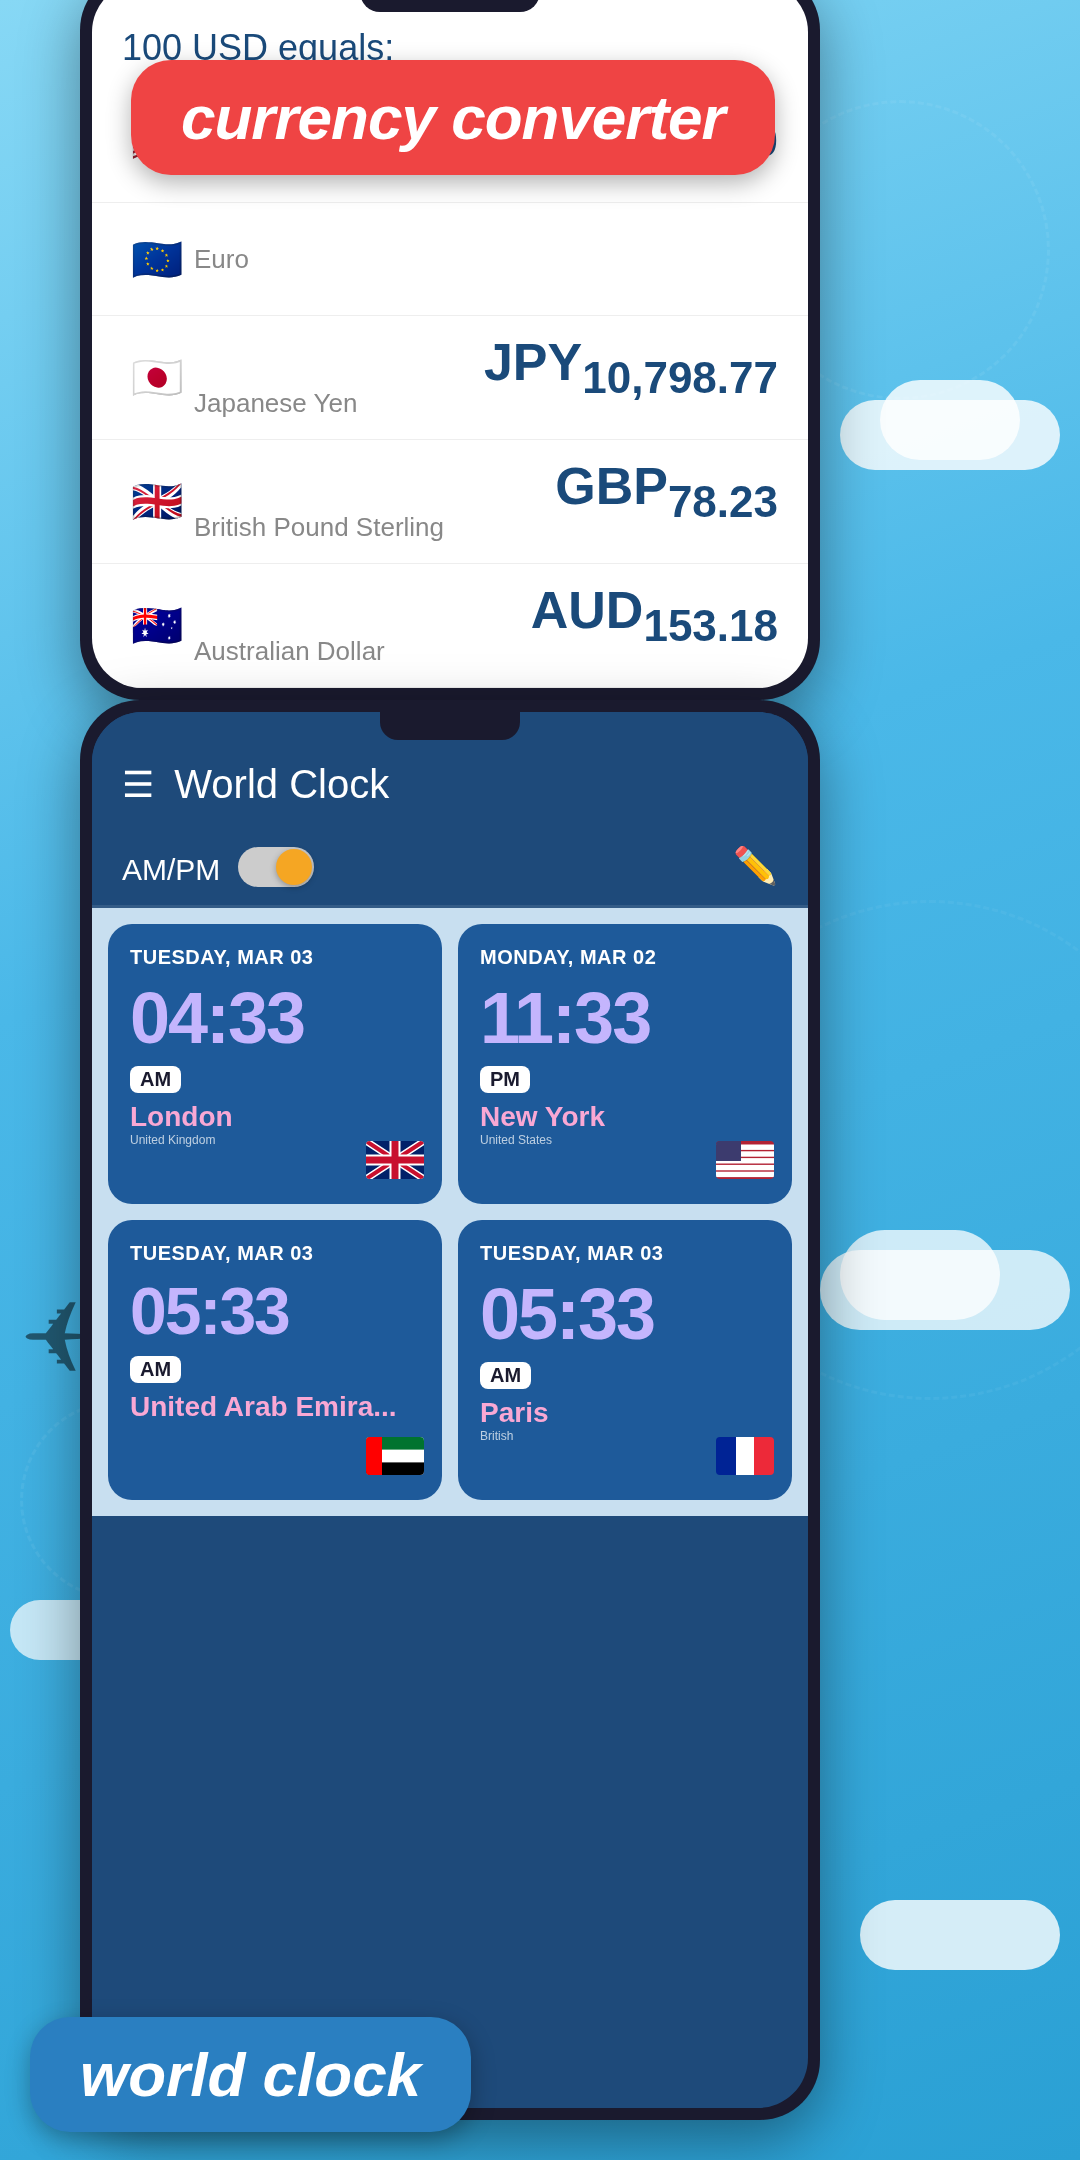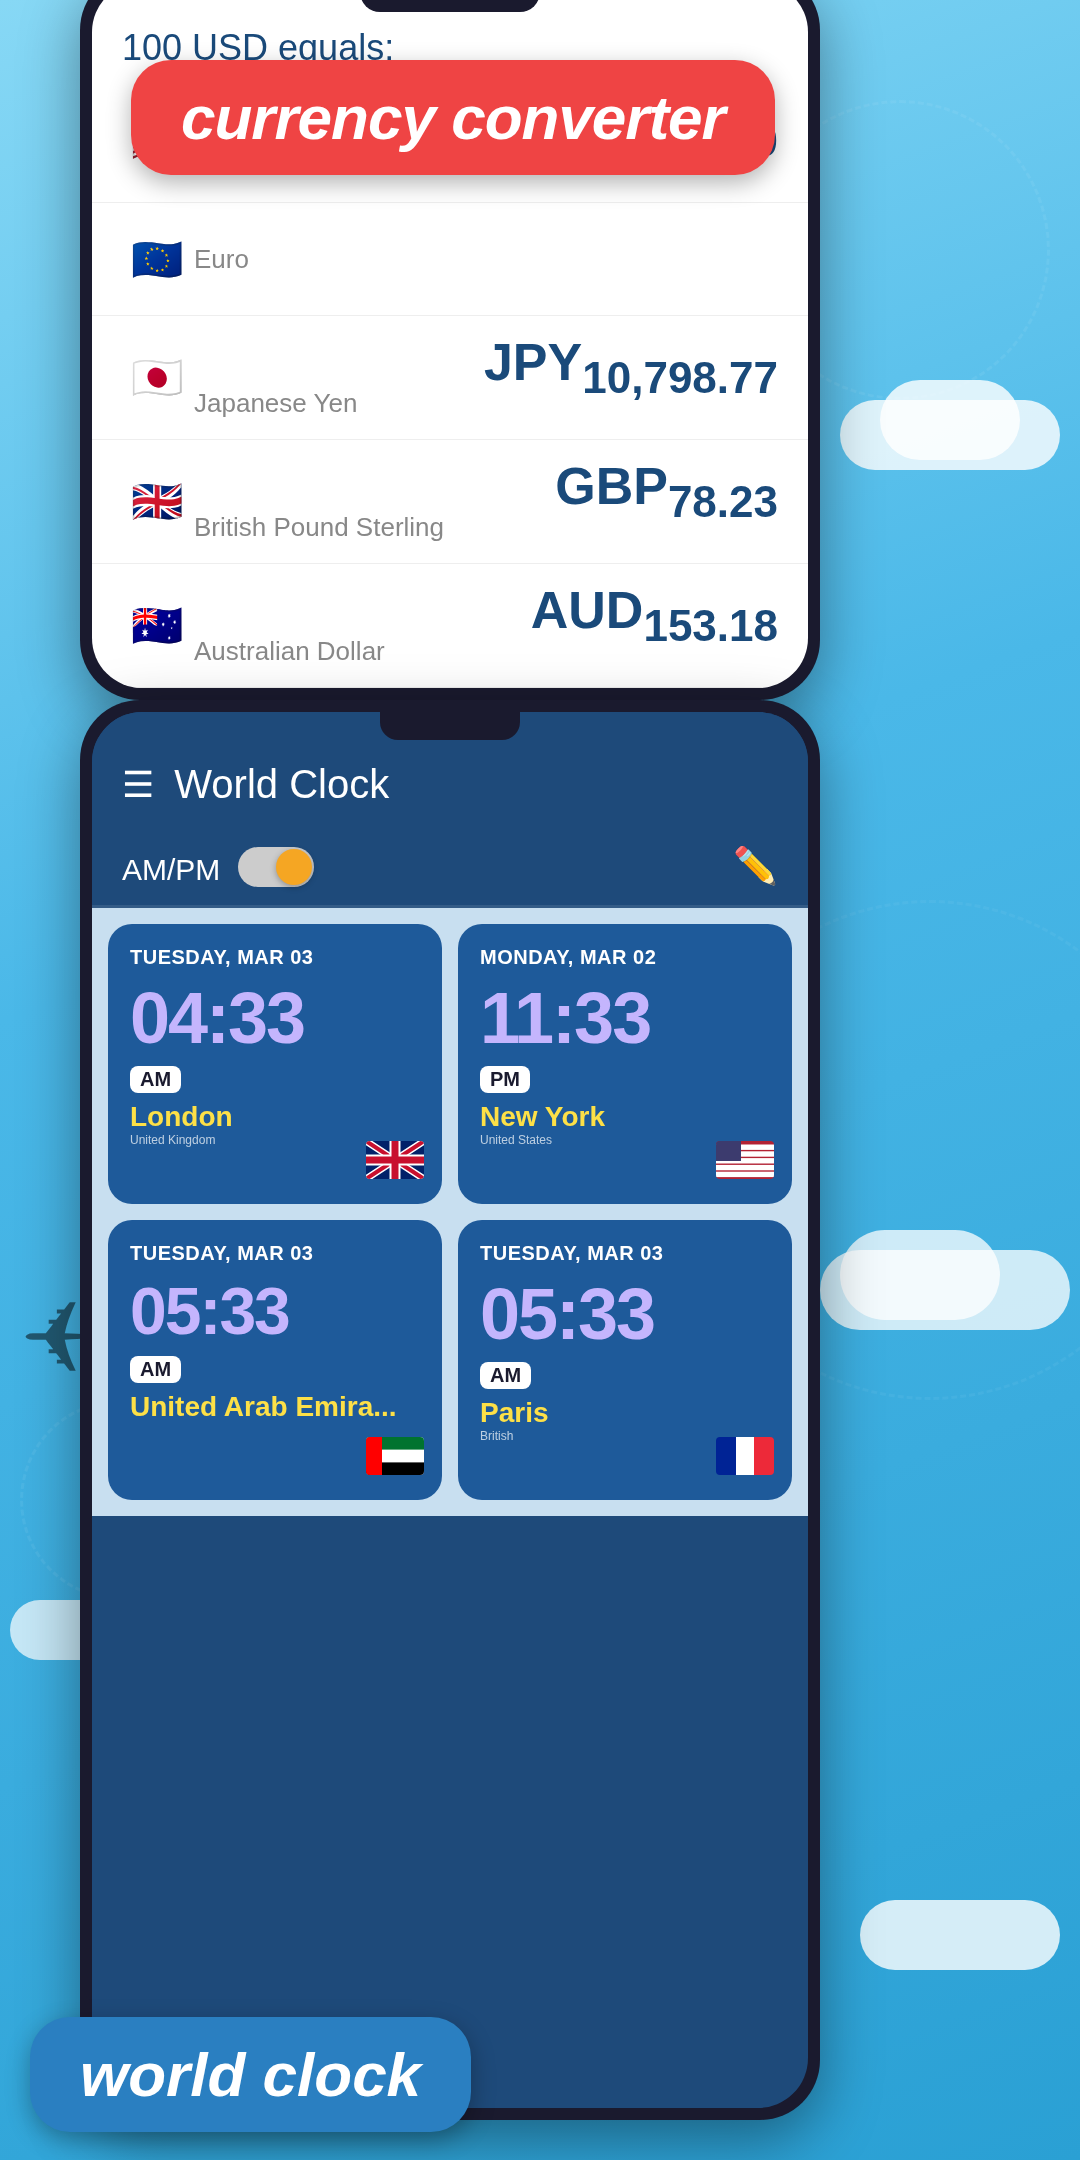--- a/index.html
+++ b/index.html
@@ -213,21 +213,21 @@
       color: #1a1a2e;
       border-radius: 8px;
       font-size: 20px;
       font-weight: 700;
       padding: 2px 10px;
       margin-bottom: 8px;
     }
     .card-city {
       font-size: 28px;
       font-weight: 600;
-      color: #fde047;
+      color: #f9a8d4;
     }
     .card-country {
       font-size: 12px;
       color: rgba(255,255,255,0.7);
     }
     .card-flag {
       position: absolute;
       bottom: 18px;
       right: 18px;
       font-size: 42px;

